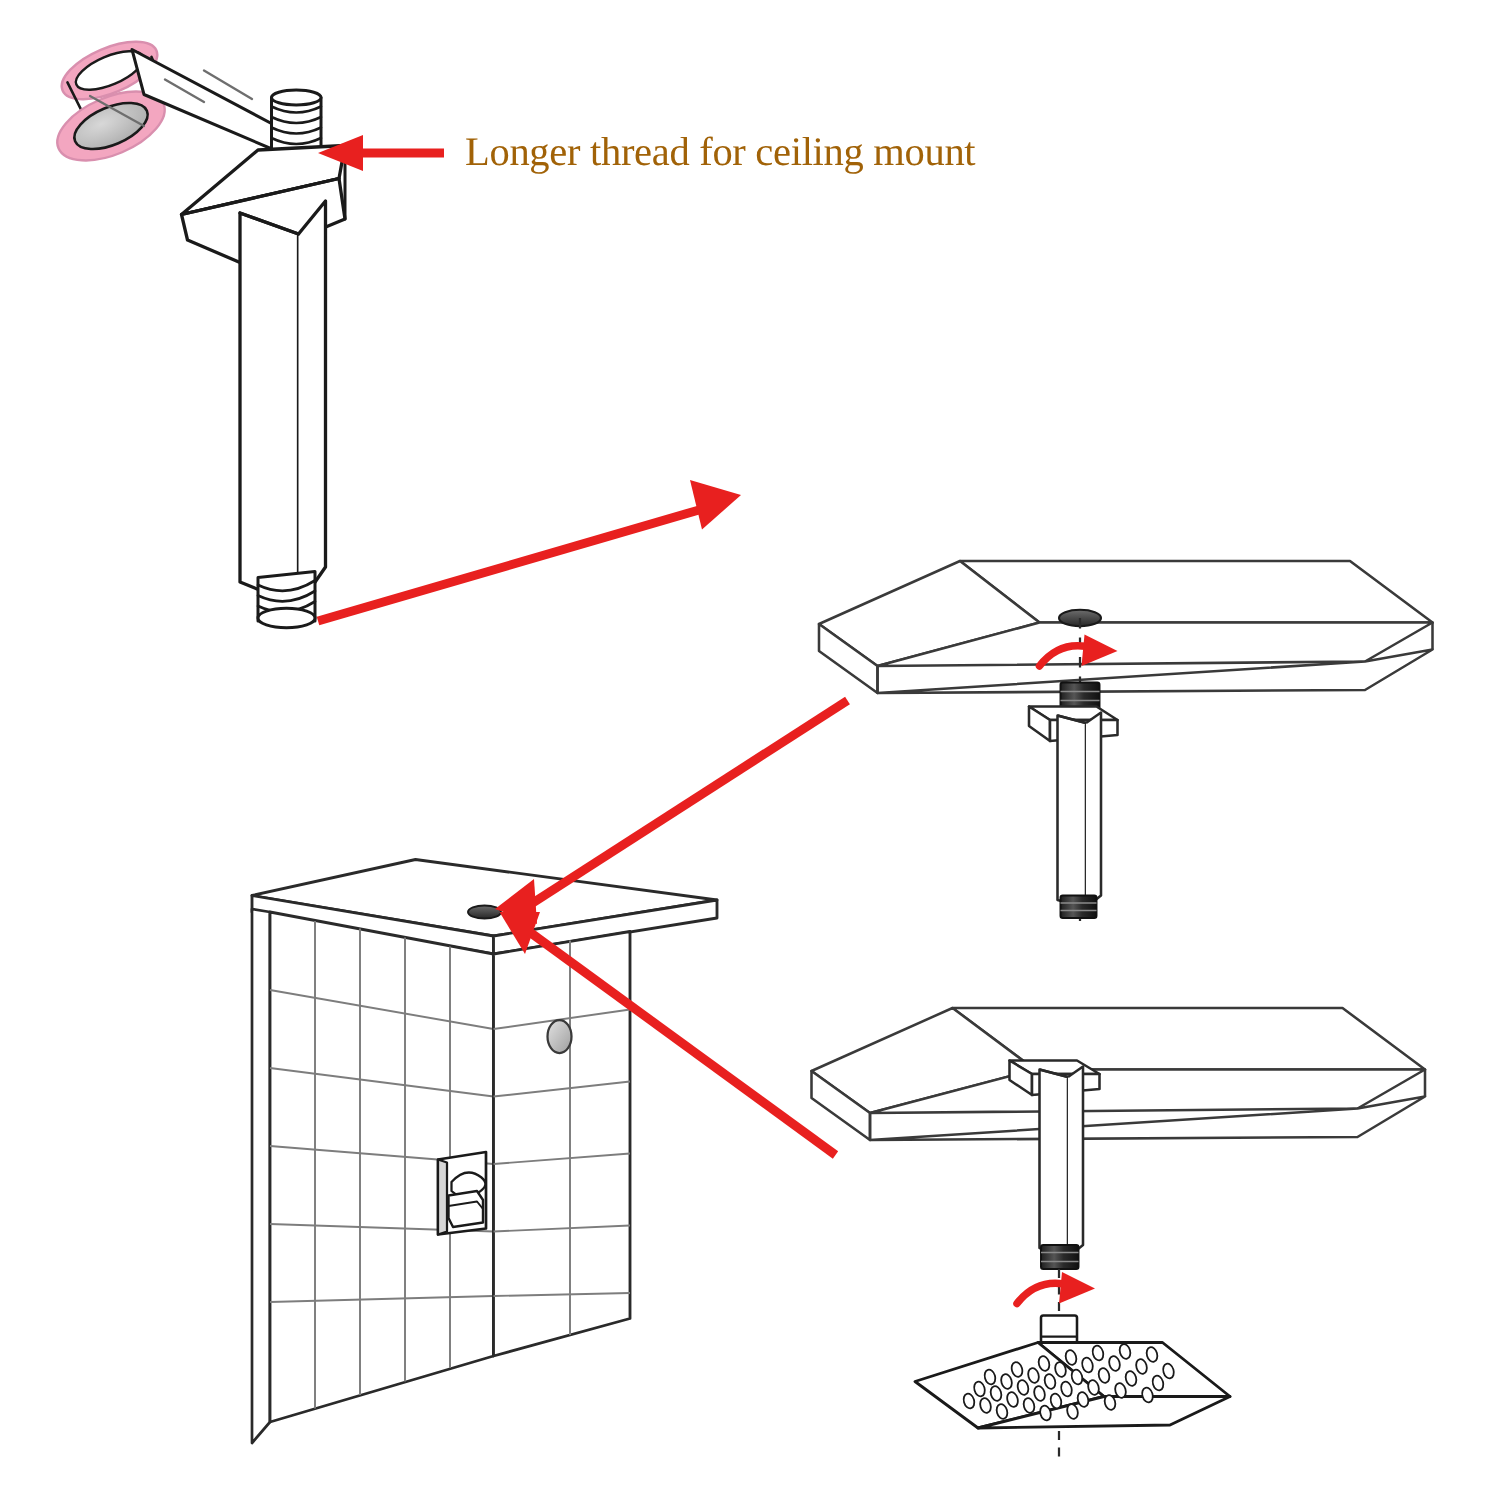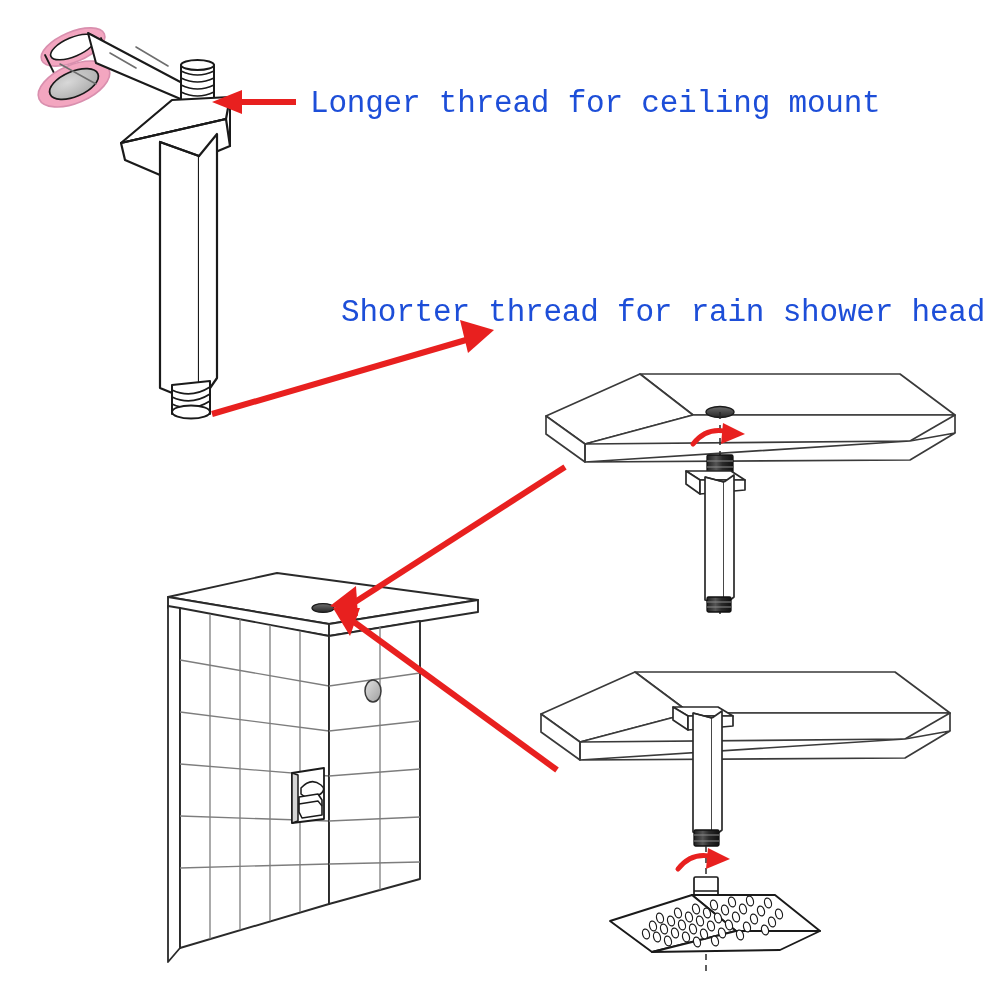--- a/index.html
+++ b/index.html
@@ -18,23 +18,23 @@
   }
   #stage svg {
     position: absolute;
     top: 0;
     left: 0;
     width: 1001px;
     height: 1001px;
   }
   .label {
     position: absolute;
-    font-family: Liberation Mono, monospace;
-    font-size: 31px;
-    color: #1d4ed8;
+    font-family: Liberation Serif, serif;
+    font-size: 27px;
+    color: #a16207;
     white-space: nowrap;
     letter-spacing: -0.2px;
   }
   #label-longer { left: 310px; top: 86px; }
   #label-shorter { left: 341px; top: 295px; }
 </style>
 </head>
 <body>
 
 <div id="stage">
@@ -319,15 +319,14 @@
     </g>
 
     <g>
       <path d="M 557 770 L 354 622" stroke="#e8201f" stroke-width="6" fill="none" stroke-linecap="butt"></path>
       <path d="M 333 608 L 360 608 L 350 636 Z" fill="#e8201f" stroke="none"></path>
     </g>
   </svg>
 
   <div class="label" id="label-longer">Longer thread for ceiling mount</div>
 
-  <div class="label" id="label-shorter">Shorter thread for rain shower head</div>
 
 </div>
 
 </body></html>

